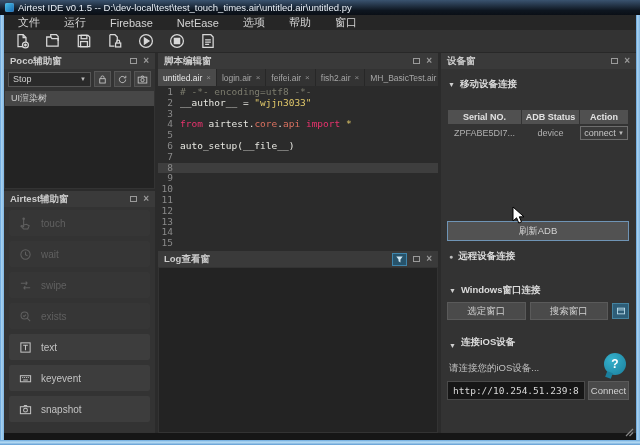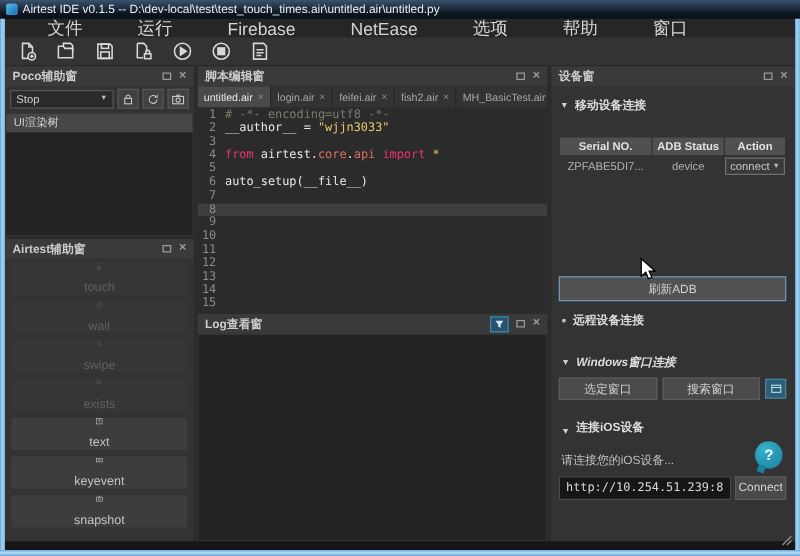--- a/index.html
+++ b/index.html
@@ -10,21 +10,21 @@
   .border-left,.border-right,.border-bottom { position:absolute; background:linear-gradient(90deg,#5f9fd8,#a9d2f0 40%,#7db5e4); z-index:50; }
   .border-left { left:0; top:14px; width:4px; bottom:0; }
   .border-right { right:0; top:14px; width:4px; bottom:0; }
   .border-bottom { left:0; right:0; bottom:0; height:5px; background:linear-gradient(180deg,#6aa8dd,#b8dcf4 45%,#5f9cd3); }
 
   .titlebar { position:absolute; left:0; top:0; right:0; height:15px; background:linear-gradient(180deg,#3a536f,#0e1620 70%,#0a0f16); display:flex; align-items:center; gap:4px; padding:0 5px; z-index:51; }
   .app-icon { width:9px; height:9px; border-radius:2px; background:linear-gradient(135deg,#49c2e8,#1866b0); box-shadow:0 0 1px #9cf inset; }
   .titlebar .title { font-size:9.5px; color:#e8eef5; white-space:nowrap; overflow:hidden; }
 
   .menubar { position:absolute; left:4px; right:4px; top:15px; height:15px; background:#262626; display:flex; align-items:center; gap:24px; padding:0 14px; }
-  .menu-item { font-size:14px; color:#d4d4d4; cursor:default;margin-left:20px; }
+  .menu-item { font-size:11px; color:#d4d4d4; cursor:default; }
 
   .toolbar { position:absolute; left:4px; right:4px; top:30px; height:23px; background:#333; display:flex; align-items:center; gap:11px; padding:0 8px; border-bottom:1px solid #282828; }
   .tool-btn { width:20px; height:20px; display:flex; align-items:center; justify-content:center; color:#d8d8d8; }
 
   .dock { position:absolute; left:4px; right:4px; top:53px; bottom:12px; background:#2b2b2b; }
 
   .panel { position:absolute; background:#333; display:flex; flex-direction:column; overflow:hidden; }
   .panel-title { height:16px; flex:none; display:flex; align-items:center; padding:0 6px; font-size:9.5px; font-weight:bold; color:#cccccc; background:#3a3a3a; }
   .win-btns { margin-left:auto; display:flex; align-items:center; gap:6px; }
   .float-btn { width:7px; height:6px; border:1px solid #9a9a9a; display:inline-block; }
@@ -32,21 +32,21 @@
 
   .mini-toolbar { height:20px; flex:none; display:flex; align-items:center; gap:3px; padding:0 4px; }
   .select { flex:1; height:15px; background:#2a2a2a; border:1px solid #555; color:#cfcfcf; font-size:9px; display:flex; align-items:center; justify-content:space-between; padding:0 4px; }
   .select .arrow { font-size:6px; color:#bbb; }
   .sq-btn { width:17px; height:16px; background:#414141; border:1px solid #555; color:#c8c8c8; display:flex; align-items:center; justify-content:center; }
 
   .tree-header { height:15px; flex:none; background:#474747; color:#cfcfcf; font-size:9px; display:flex; align-items:center; padding:0 6px; margin:2px 1px 0; }
   .tree-area { flex:1; background:#232323; margin:0 1px 1px; }
 
   .action-list { flex:1; overflow:hidden; padding:3px 5px; background:#333; }
-  .action { height:26px; margin-bottom:5px; background:#3d3d3d; border-radius:2px; display:flex; align-items:center; gap:9px; padding:0 10px; font-size:10px; color:#c3c3c3;flex-direction:column; }
+  .action { height:26px; margin-bottom:5px; background:#3d3d3d; border-radius:2px; display:flex; align-items:center; gap:9px; padding:0 10px; font-size:10px; color:#c3c3c3; }
   .action.disabled { color:#606060; background:#363636; }
 
   .tabs { height:17px; flex:none; display:flex; background:#2e2e2e; overflow:hidden; }
   .tab { height:17px; padding:0 5px; font-size:8.5px; color:#a6a6a6; background:#333; border-right:1px solid #272727; display:flex; align-items:center; gap:4px; white-space:nowrap; }
   .tab.active { background:#4a4a4a; color:#e8e8e8; }
   .tab .x { font-size:8px; color:#8d8d8d; }
 
   .code { flex:1; background:#2b2b2b; font-family:"DejaVu Sans Mono", monospace; font-size:9.5px; line-height:10.8px; overflow:hidden; padding-top:1px; }
   .code-row { display:flex; height:10.8px; }
   .code-row.cursor { background:#3e3e3e; }
@@ -65,21 +65,21 @@
   .tri { font-size:7px; color:#cfcfcf; } .dot { font-size:7px; color:#bdbdbd; }
   .dev-table { position:absolute; left:6px; right:7px; top:40px; border-spacing:1px; }
   .dev-table .hd { background:#505050; color:#e2e2e2; font-size:9px; font-weight:bold; text-align:center; height:14px; }
   .dev-table .cl { color:#b0b0b0; font-size:9px; text-align:center; height:16px; }
   .conn-select { height:14px; background:#3a3a3a; border:1px solid #6e6e6e; color:#c8c8c8; font-size:9px; display:flex; align-items:center; justify-content:space-between; padding:0 3px; }
   .btn { background:#4a4a4a; border:1px solid #5a5a5a; color:#d2d2d2; font-size:9.5px; display:flex; align-items:center; justify-content:center; }
   .btn-row-adb { position:absolute; left:6px; right:7px; top:152px; display:flex; gap:3px; }
   .btn-row-adb .btn { flex:1; height:20px; }
   .btn.hover { background:#525252; border-color:#6f94b5; }
   .remote-row { position:absolute; left:8px; top:181px; }
-  .win-row { position:absolute; left:8px; top:215px;font-style:italic; }
+  .win-row { position:absolute; left:8px; top:215px; }
   .btn-row-win { position:absolute; left:6px; right:7px; top:233px; display:flex; gap:4px; align-items:center; }
   .btn-row-win .btn { flex:1; height:18px; }
   .embed-btn { width:17px; height:16px; flex:none; background:#2e5d77; border:1px solid #44829f; color:#bfe0ee; display:flex; align-items:center; justify-content:center; }
   .ios-row { position:absolute; left:8px; top:267px;align-items:flex-end; }
   .ios-hint { position:absolute; left:8px; top:293px; font-size:9.5px; color:#c0c0c0; }
   .help-bubble { position:absolute; right:10px; top:284px; width:22px; height:22px; border-radius:50%; background:radial-gradient(circle at 35% 30%,#35b1cc,#1b7f9d); color:#fff; font-weight:bold; font-size:12px; display:flex; align-items:center; justify-content:center; }
   .help-bubble:after { content:""; position:absolute; left:2px; bottom:-3px; width:6px; height:6px; background:#1b7f9d; transform:rotate(20deg); }
   .ios-input-row { position:absolute; left:6px; right:7px; top:312px; display:flex; gap:3px; }
   .ios-input { flex:1; height:19px; background:#161616; border:1px solid #4a4a4a; color:#d8d8d8; font-size:9.5px; font-family:"DejaVu Sans Mono", monospace; padding:0 5px; }
   .connect-btn { width:46px; height:19px; }

